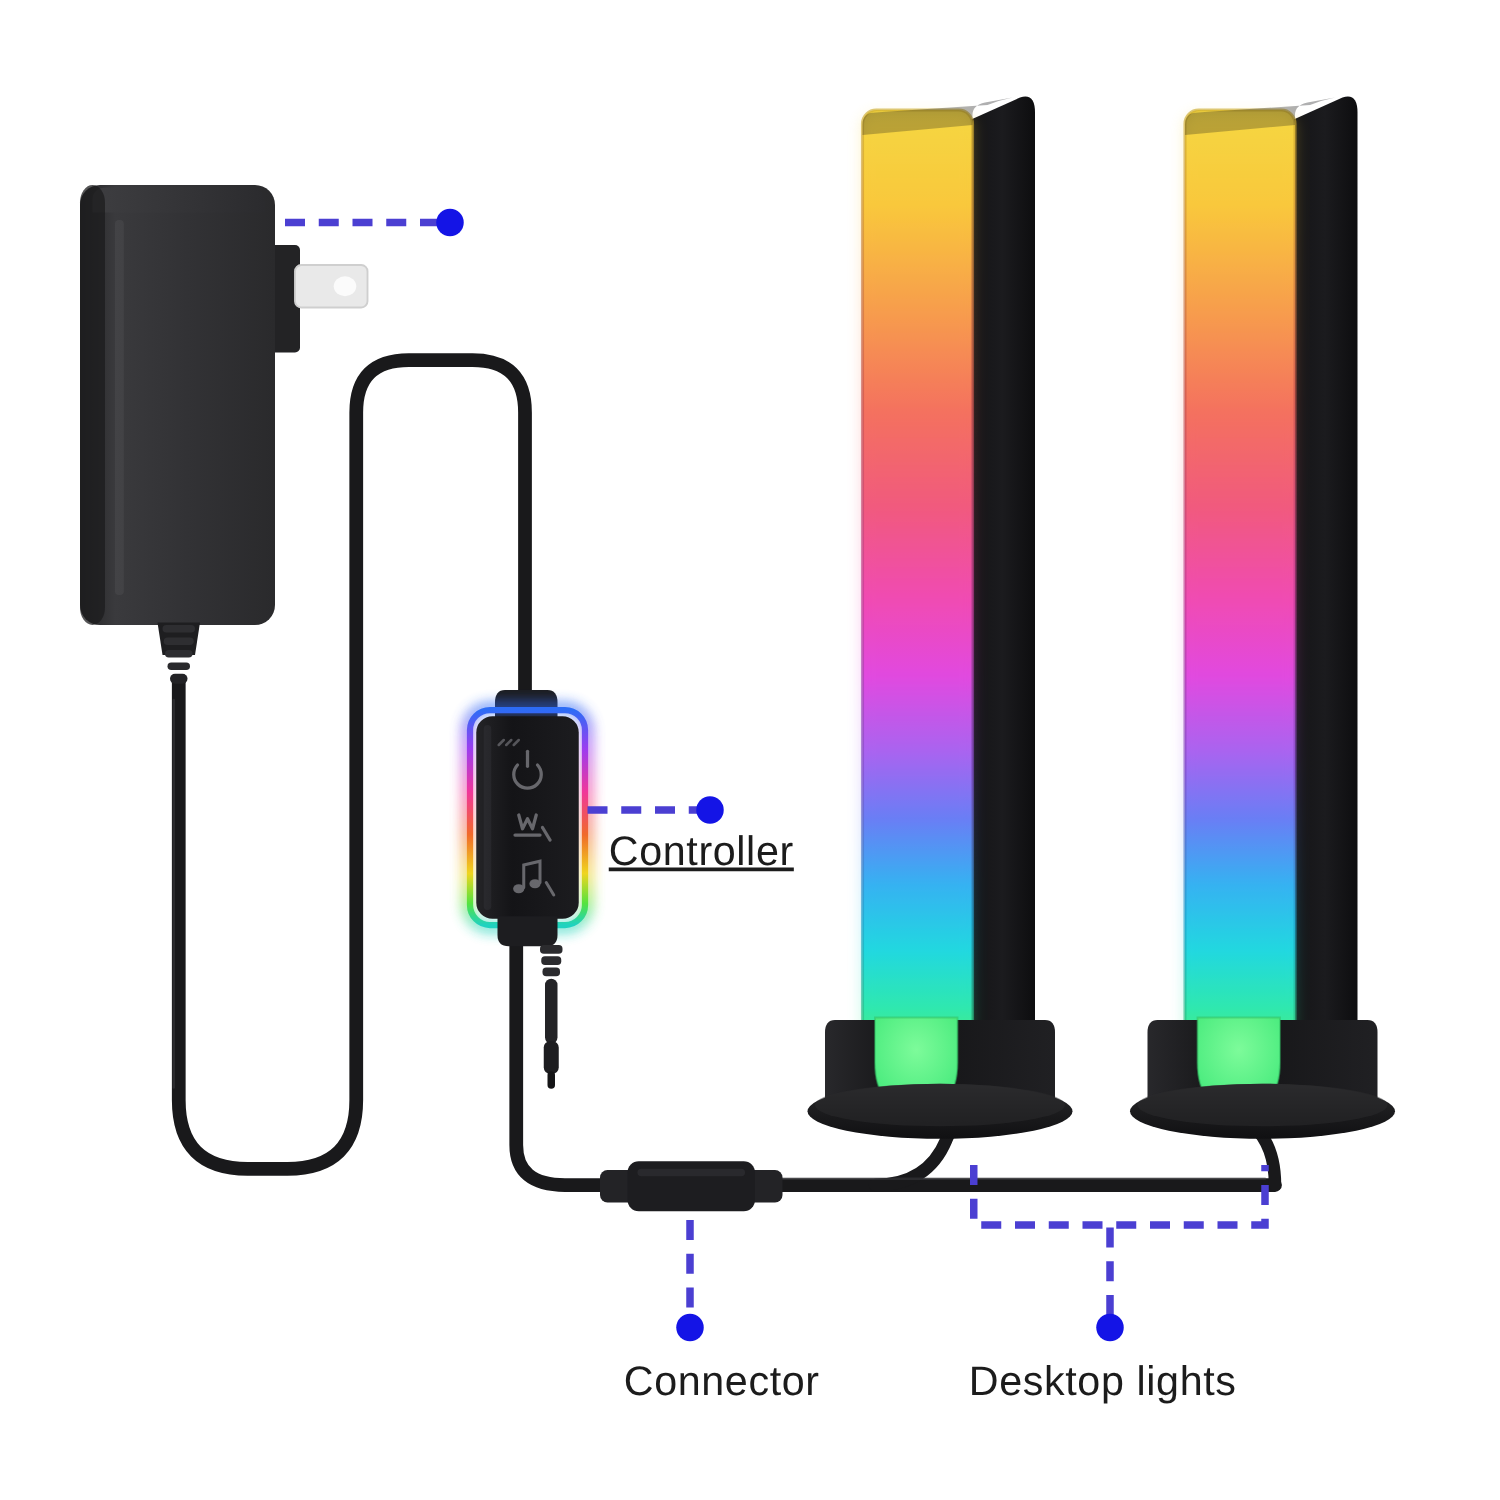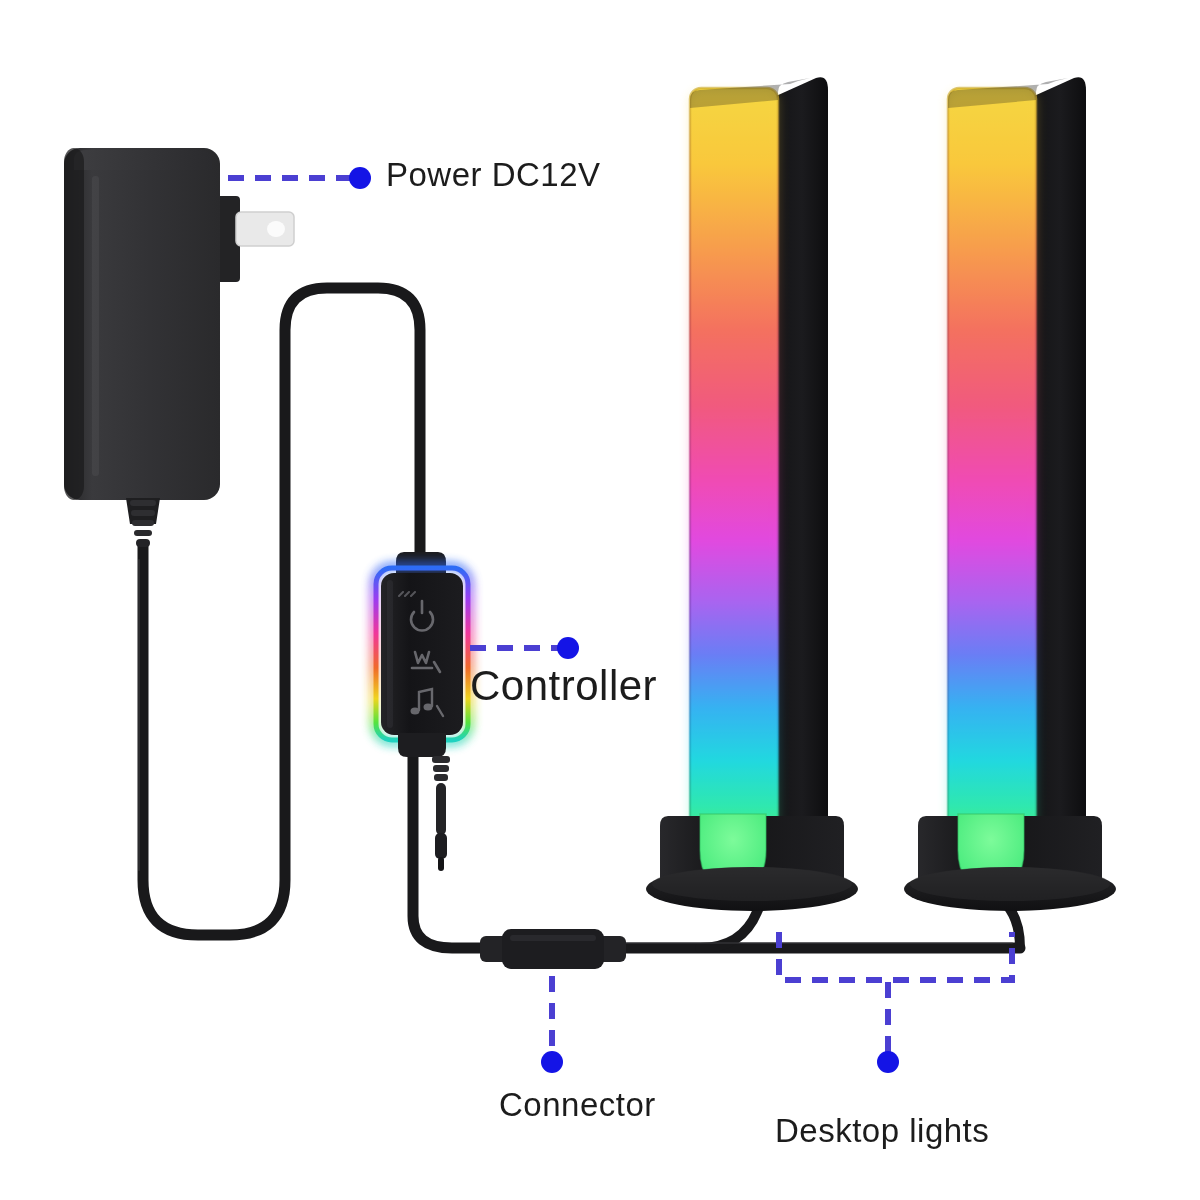--- a/index.html
+++ b/index.html
@@ -26,23 +26,23 @@
   .callout-label {
     position: absolute;
     color: #1c1c1c;
     font-family: "Liberation Sans", "DejaVu Sans", sans-serif;
     font-weight: 400;
     white-space: nowrap;
     letter-spacing: 0.5px;
     user-select: none;
   }
   #label-power    { left: 386px; top: 156px;  font-size: 33px; }
-  #label-ctrl     { left: 470px; top: 662px;  font-size: 42px; }
+  #label-ctrl     { left: 487px; top: 662px;  font-size: 33px; text-decoration: underline; }
   #label-conn     { left: 479px; top: 1086px; font-size: 33px; margin-left: 20px; }
-  #label-desktop  { left: 775px; top: 1086px; font-size: 33px; margin-top: 26px; }
+  #label-desktop  { left: 775px; top: 1086px; font-size: 33px; }
 </style>
 </head>
 <body>
 
 <div id="stage">
 
   <svg width="1200" height="1200" viewBox="0 0 1200 1200" xmlns="http://www.w3.org/2000/svg">
     <defs>
       <linearGradient id="rgbGrad" x1="0" y1="0" x2="0" y2="1">
         <stop offset="0.00" stop-color="#f5d742"></stop>
@@ -320,21 +320,20 @@
     </g>
 
     <g>
       <circle cx="360" cy="178" r="11" fill="#1414e6"></circle>
       <circle cx="568" cy="648" r="11" fill="#1414e6"></circle>
       <circle cx="552" cy="1062" r="11" fill="#1414e6"></circle>
       <circle cx="888" cy="1062" r="11" fill="#1414e6"></circle>
     </g>
   </svg>
 
-  <div class="callout-label" id="label-power">Power DC12V</div>
 
   <div class="callout-label" id="label-ctrl">Controller</div>
 
   <div class="callout-label" id="label-conn">Connector</div>
 
   <div class="callout-label" id="label-desktop">Desktop lights</div>
 
 </div>
 
 </body></html>

